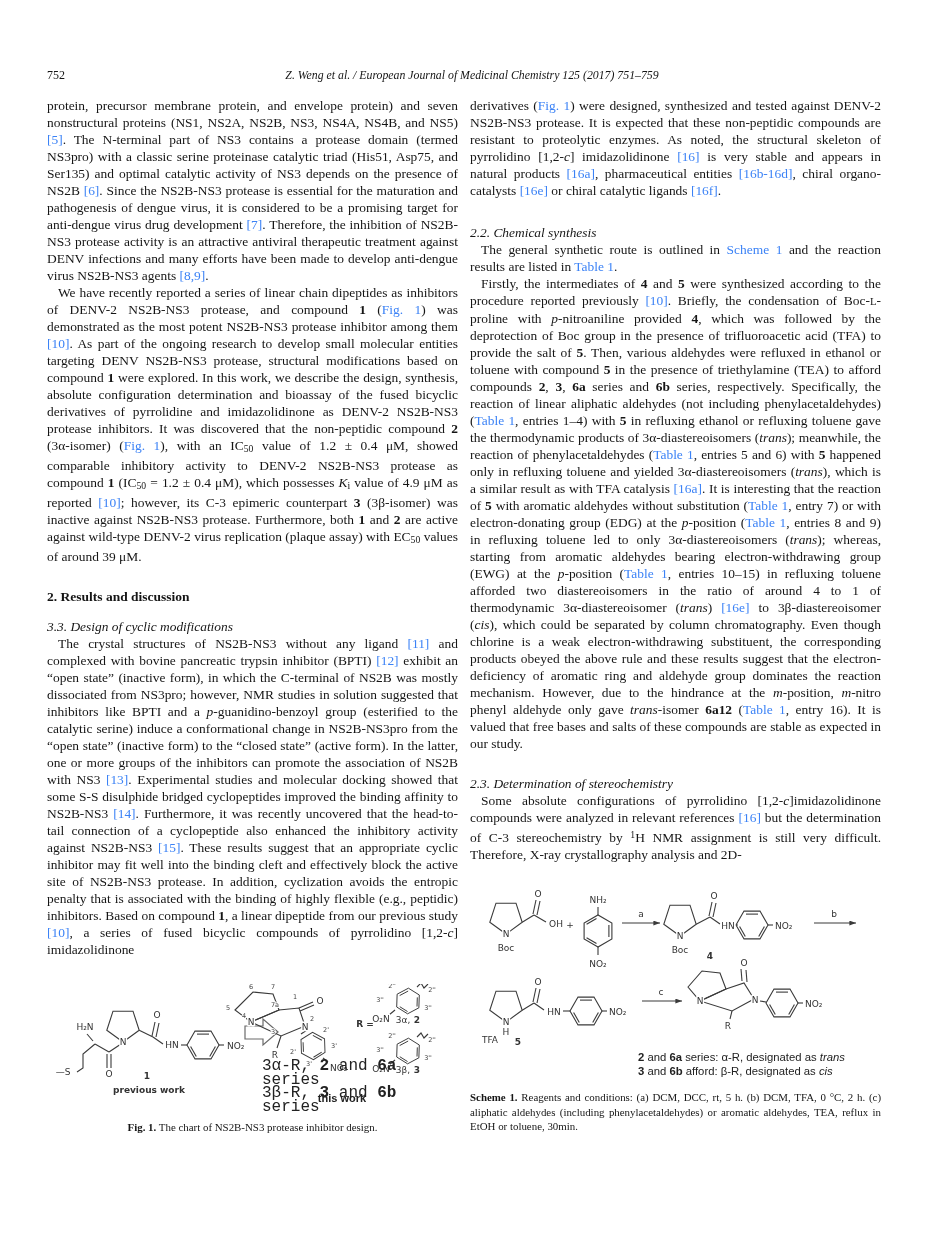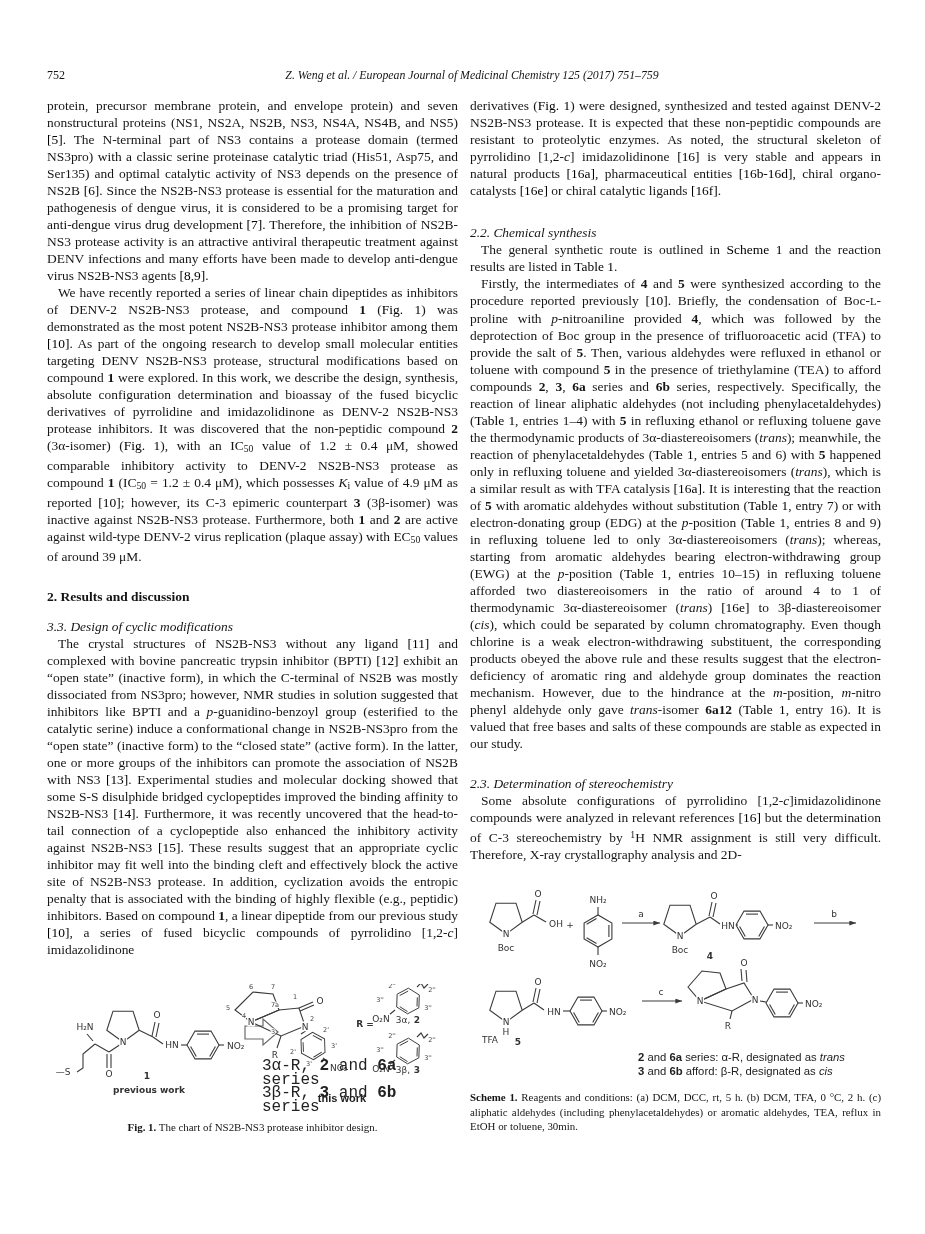--- a/index.html
+++ b/index.html
@@ -14,21 +14,21 @@
   .col-left{left:47px;}
   .col-right{left:470px;}
   p.body{margin:0;font-size:13.45px;line-height:17px;text-align:justify;}
   p.ind{text-indent:11px;}
   .sec{font-size:13.5px;font-weight:700;margin:24px 0 0 0;}
   .subsec{font-size:13.4px;font-style:italic;font-weight:400;margin:14px 0 0 0;}
   .mt{margin-top:16px;}
   
   .s-b{font-weight:700;}
   .s-i{font-style:italic;}
-  .s-a{color:#000000;}
+  .s-a{color:#3b82f6;}
   .s-sub{font-size:0.72em;vertical-align:-0.22em;}
   .s-sup{font-size:0.72em;vertical-align:0.45em;}
   .s-sc{font-size:0.8em;}
   
   figure{margin:0;position:relative;}
   .fig1{margin-top:26px;height:150px;}
   .scheme1{margin-top:16px;}
   .bond{fill:none;stroke:#3a3a3a;stroke-width:1.1;}
   .barrow{fill:#fff;stroke:#6a6a6a;stroke-width:1.2;}
   .cl{font-family:"DejaVu Sans",sans-serif;font-size:9px;fill:#333;text-anchor:middle;

